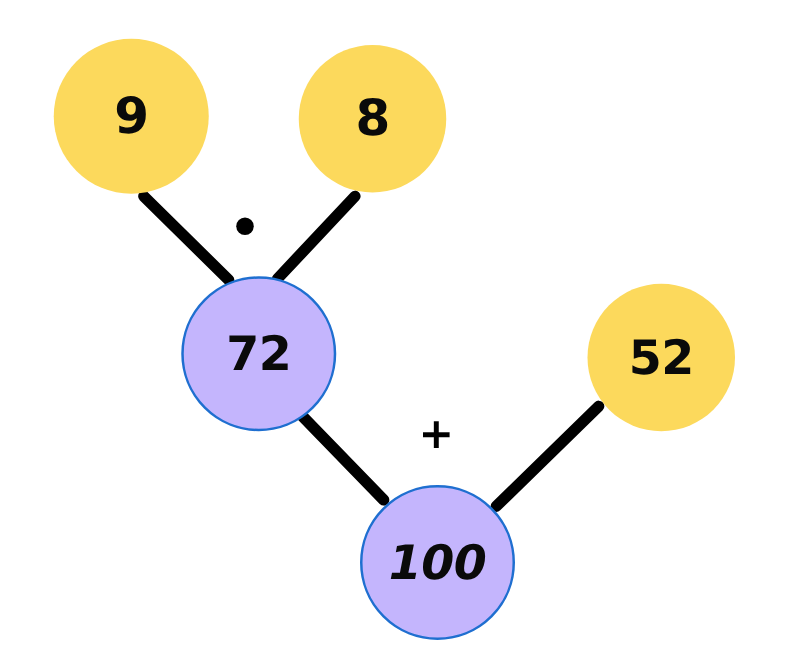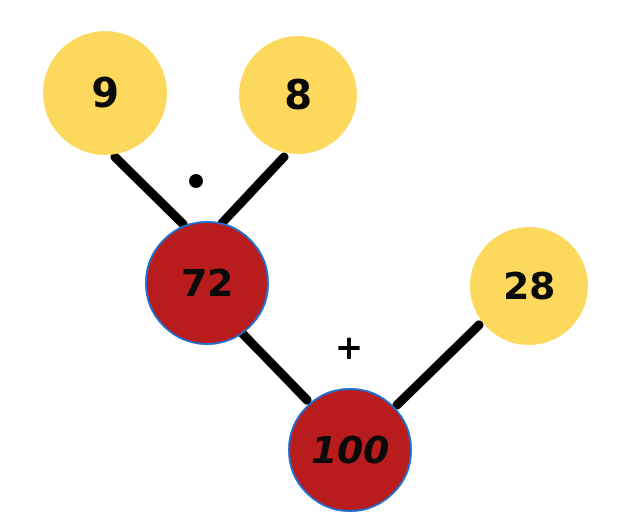--- a/index.html
+++ b/index.html
@@ -33,21 +33,21 @@
     align-items: center;
     justify-content: center;
     box-sizing: border-box;
     user-select: none;
   }
   .node-operand {
     background: #fcd95c;
     border: 0 solid transparent;
   }
   .node-result {
-    background: #b91c1c;
+    background: #c4b5fd;
     border: 2px solid #1f6fd0;
   }
   .node-label {
     font-family: "DejaVu Sans", sans-serif;
     font-weight: bold;
     color: #0a0a0a;
     line-height: 1;
     letter-spacing: -0.5px;
   }
   .operator {
@@ -86,21 +86,21 @@
 <div class="node node-operand" style="left: 43px; top: 31px; width: 124px; height: 124px;">
       <span class="node-label" style="font-size: 40px;">9</span>
     </div>
     <div class="node node-operand" style="left: 239px; top: 36px; width: 118px; height: 118px;">
       <span class="node-label" style="font-size: 40px;">8</span>
     </div>
     <div class="node node-result" style="left: 145px; top: 221px; width: 124px; height: 124px;">
       <span class="node-label" style="font-size: 38px;">72</span>
     </div>
     <div class="node node-operand" style="left: 470px; top: 227px; width: 118px; height: 118px;">
-      <span class="node-label" style="font-size: 38px;">28</span>
+      <span class="node-label" style="font-size: 38px;">52</span>
     </div>
     <div class="node node-result" style="left: 288px; top: 388px; width: 124px; height: 124px;">
       <span class="node-label" style="font-size: 38px; font-style: italic;">100</span>
     </div>
     <div class="operator" style="left: 183px; top: 168px; width: 26px; height: 26px;">
       <span class="op-dot"></span>
     </div>
     <div class="operator" style="left: 329px; top: 327px; width: 40px; height: 40px;">
       <span class="op-plus">+</span>
     </div>

